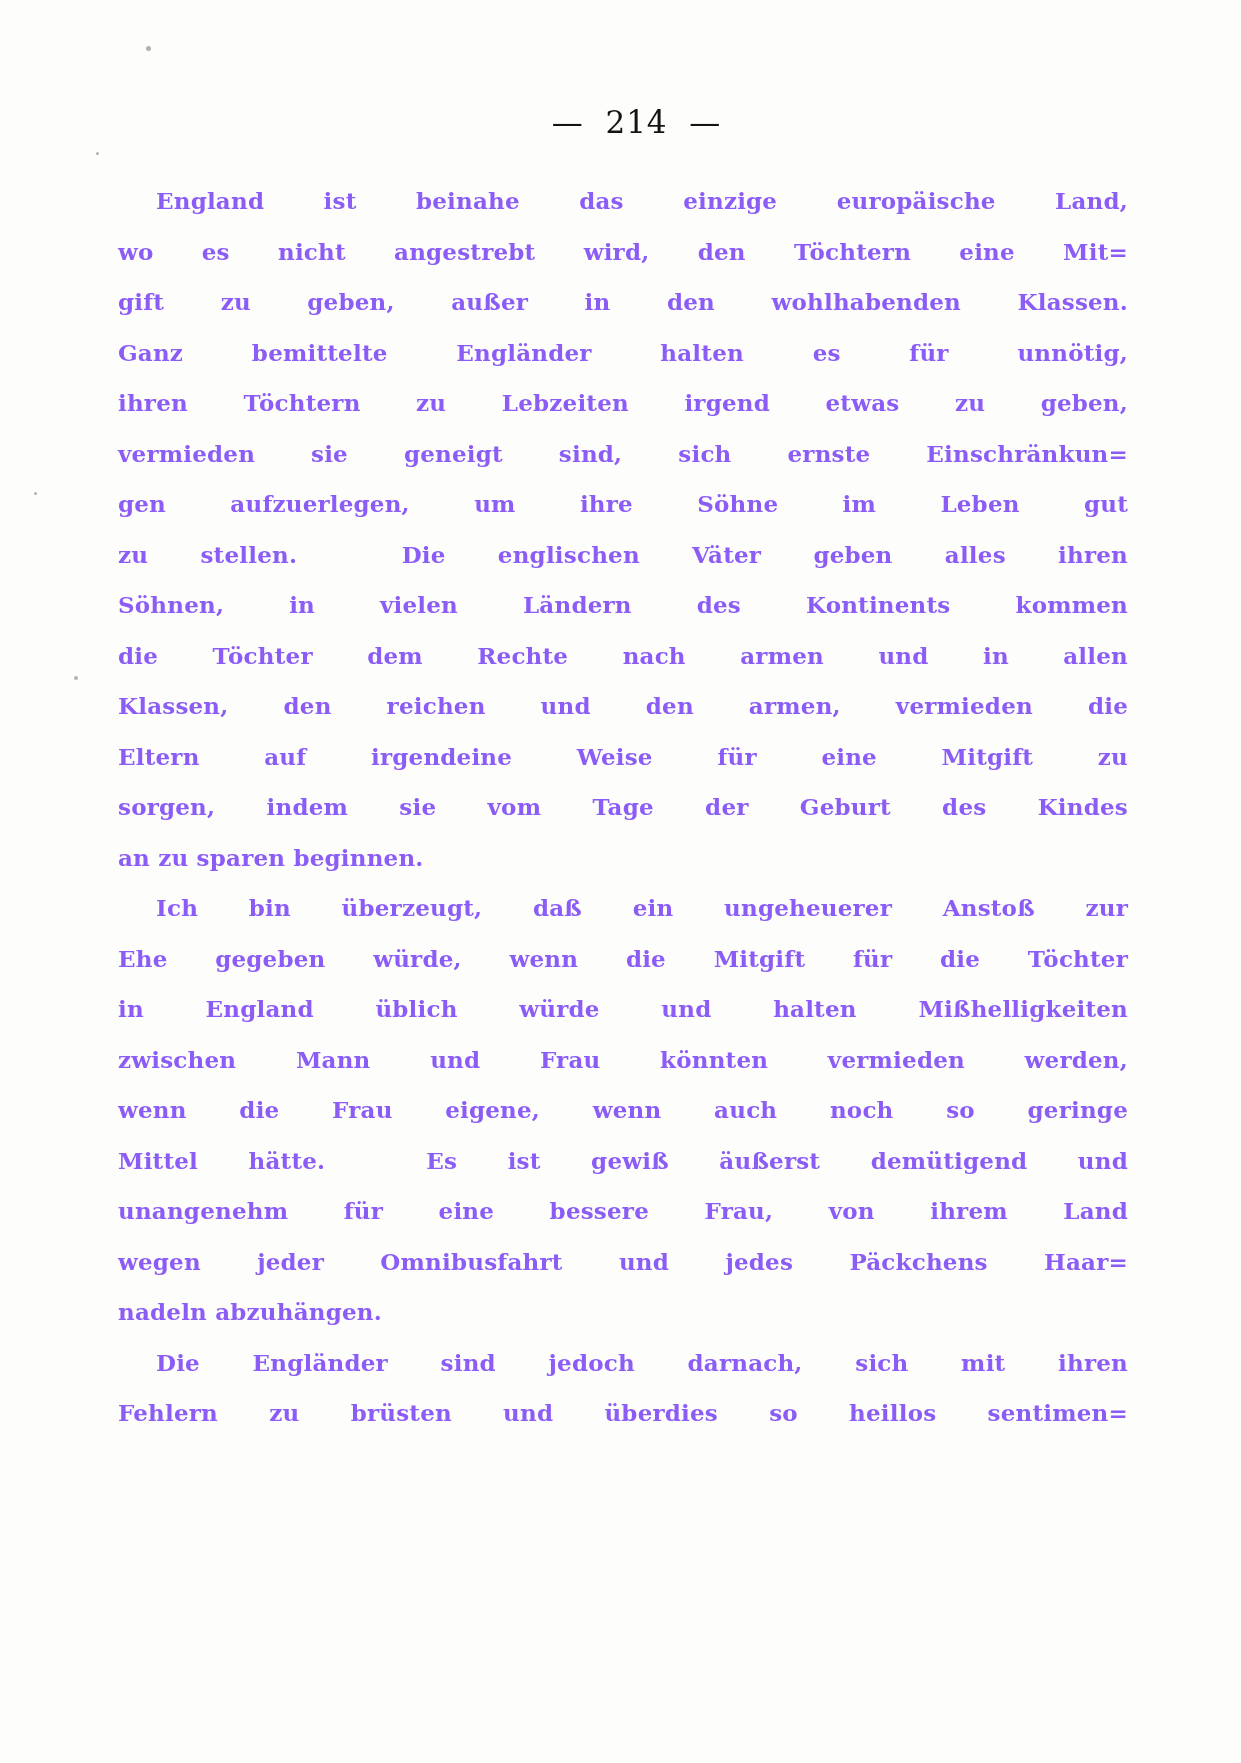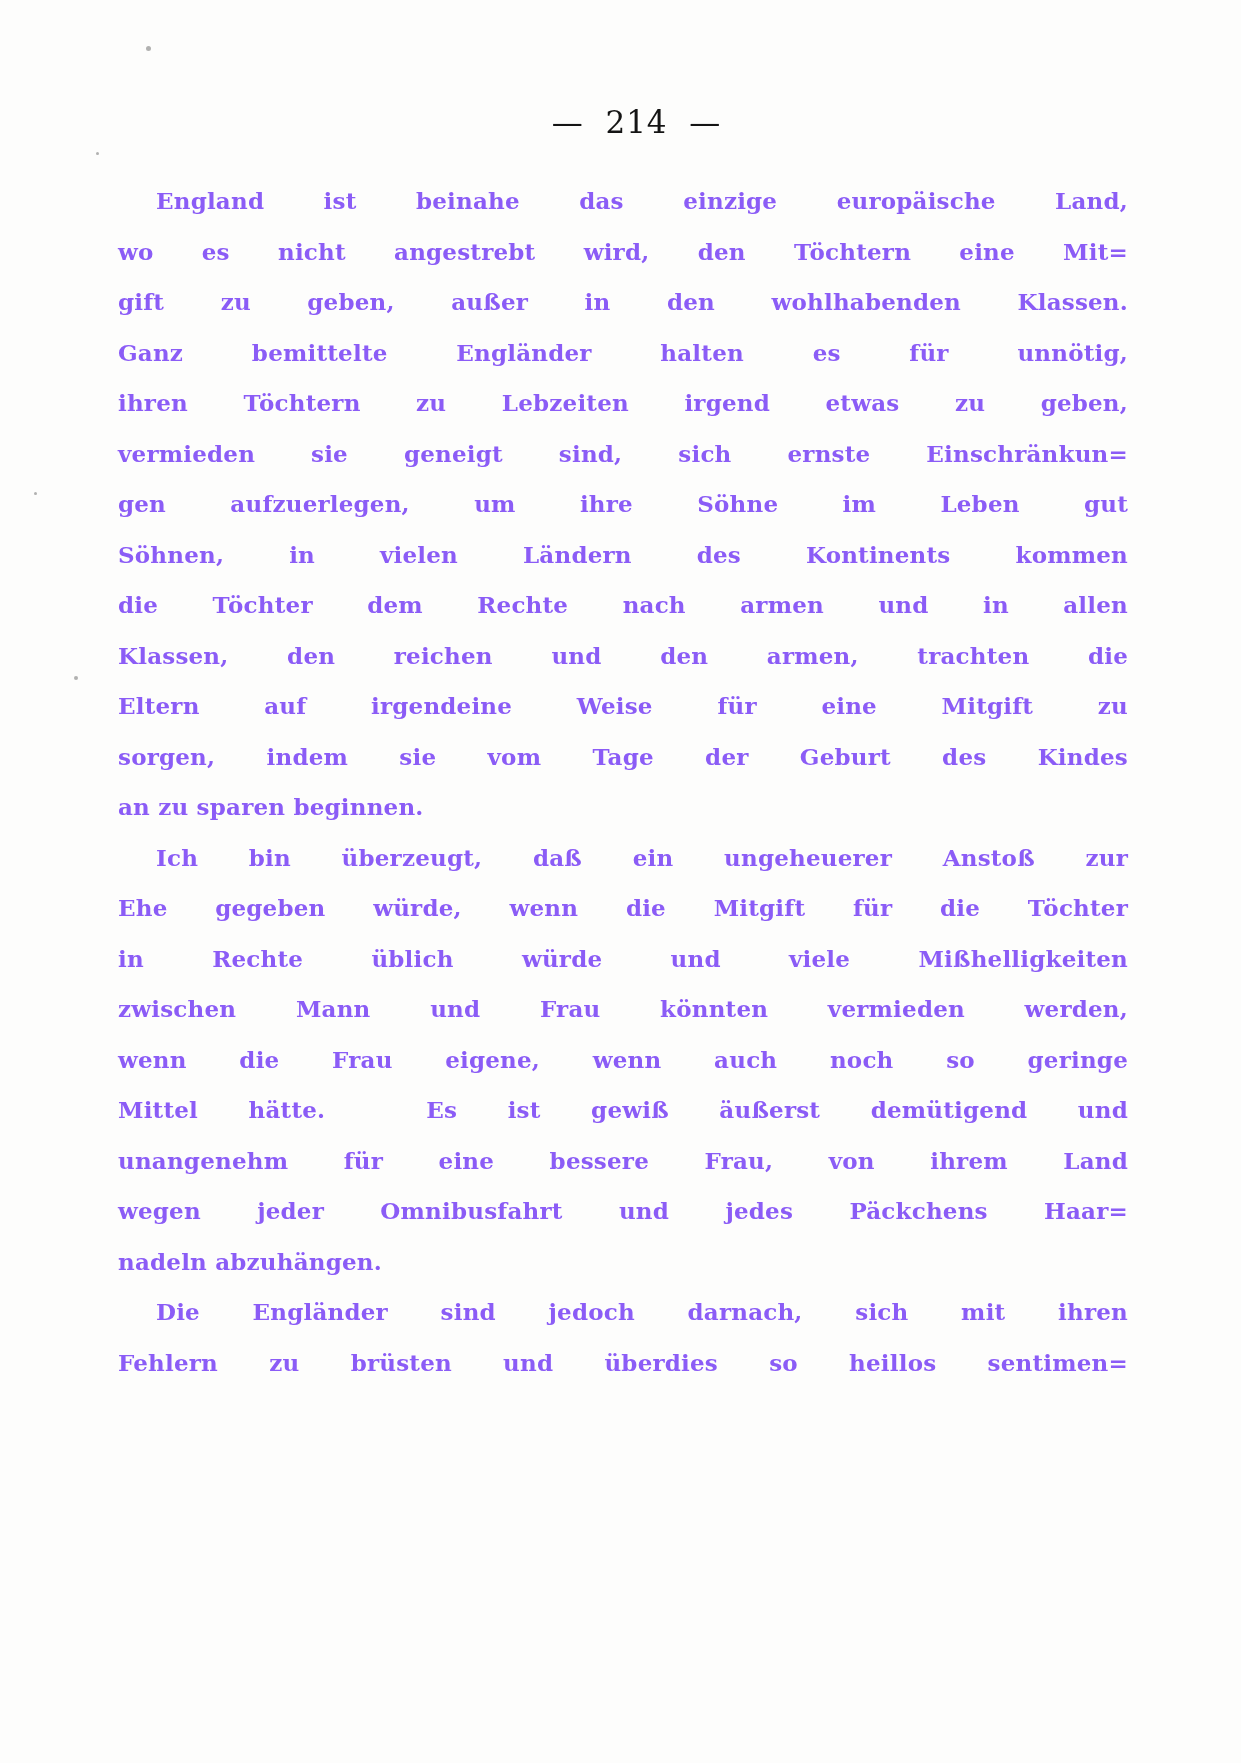--- a/index.html
+++ b/index.html
@@ -93,32 +93,33 @@
   <div class="body-text fraktur">
 
     <p class="para">
       <span class="line j indent">England ist beinahe das einzige europäische Land,</span>
       <span class="line j">wo es nicht angestrebt wird, den Töchtern eine Mit=</span>
       <span class="line j">gift zu geben, außer in den wohlhabenden Klassen.</span>
       <span class="line j">Ganz bemittelte Engländer halten es für unnötig,</span>
       <span class="line j">ihren Töchtern zu Lebzeiten irgend etwas zu geben,</span>
       <span class="line j">vermieden sie geneigt sind, sich ernste Einschränkun=</span>
       <span class="line j">gen aufzuerlegen, um ihre Söhne im Leben gut</span>
+      <span class="line j">zu stellen.  Die englischen Väter geben alles ihren</span>
       <span class="line j">Söhnen, in vielen Ländern des Kontinents kommen</span>
       <span class="line j">die Töchter dem Rechte nach armen und in allen</span>
-      <span class="line j">Klassen, den reichen und den armen, trachten die</span>
+      <span class="line j">Klassen, den reichen und den armen, vermieden die</span>
       <span class="line j">Eltern auf irgendeine Weise für eine Mitgift zu</span>
       <span class="line j">sorgen, indem sie vom Tage der Geburt des Kindes</span>
       <span class="line last">an zu sparen beginnen.</span>
     </p>
 
     <p class="para">
       <span class="line j indent">Ich bin überzeugt, daß ein ungeheuerer Anstoß zur</span>
       <span class="line j">Ehe gegeben würde, wenn die Mitgift für die Töchter</span>
-      <span class="line j">in Rechte üblich würde und viele Mißhelligkeiten</span>
+      <span class="line j">in England üblich würde und halten Mißhelligkeiten</span>
       <span class="line j">zwischen Mann und Frau könnten vermieden werden,</span>
       <span class="line j">wenn die Frau eigene, wenn auch noch so geringe</span>
       <span class="line j">Mittel hätte.  Es ist gewiß äußerst demütigend und</span>
       <span class="line j">unangenehm für eine bessere Frau, von ihrem Land</span>
       <span class="line j">wegen jeder Omnibusfahrt und jedes Päckchens Haar=</span>
       <span class="line last">nadeln abzuhängen.</span>
     </p>
 
     <p class="para">
       <span class="line j indent">Die Engländer sind jedoch darnach, sich mit ihren</span>

